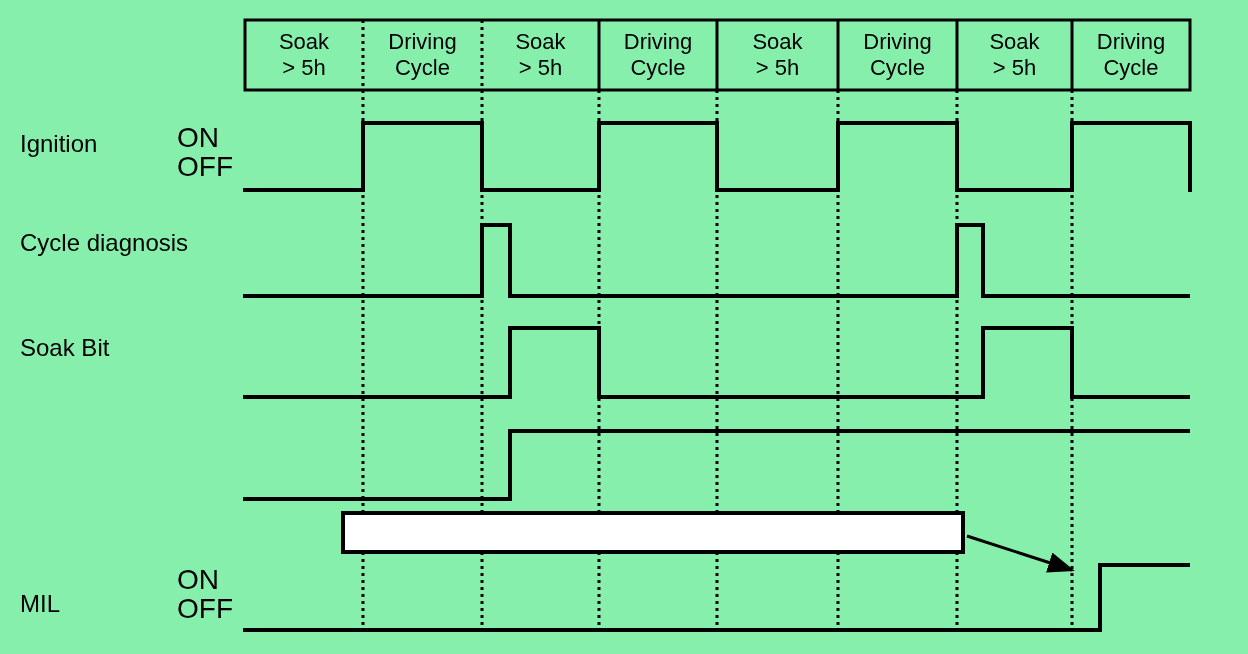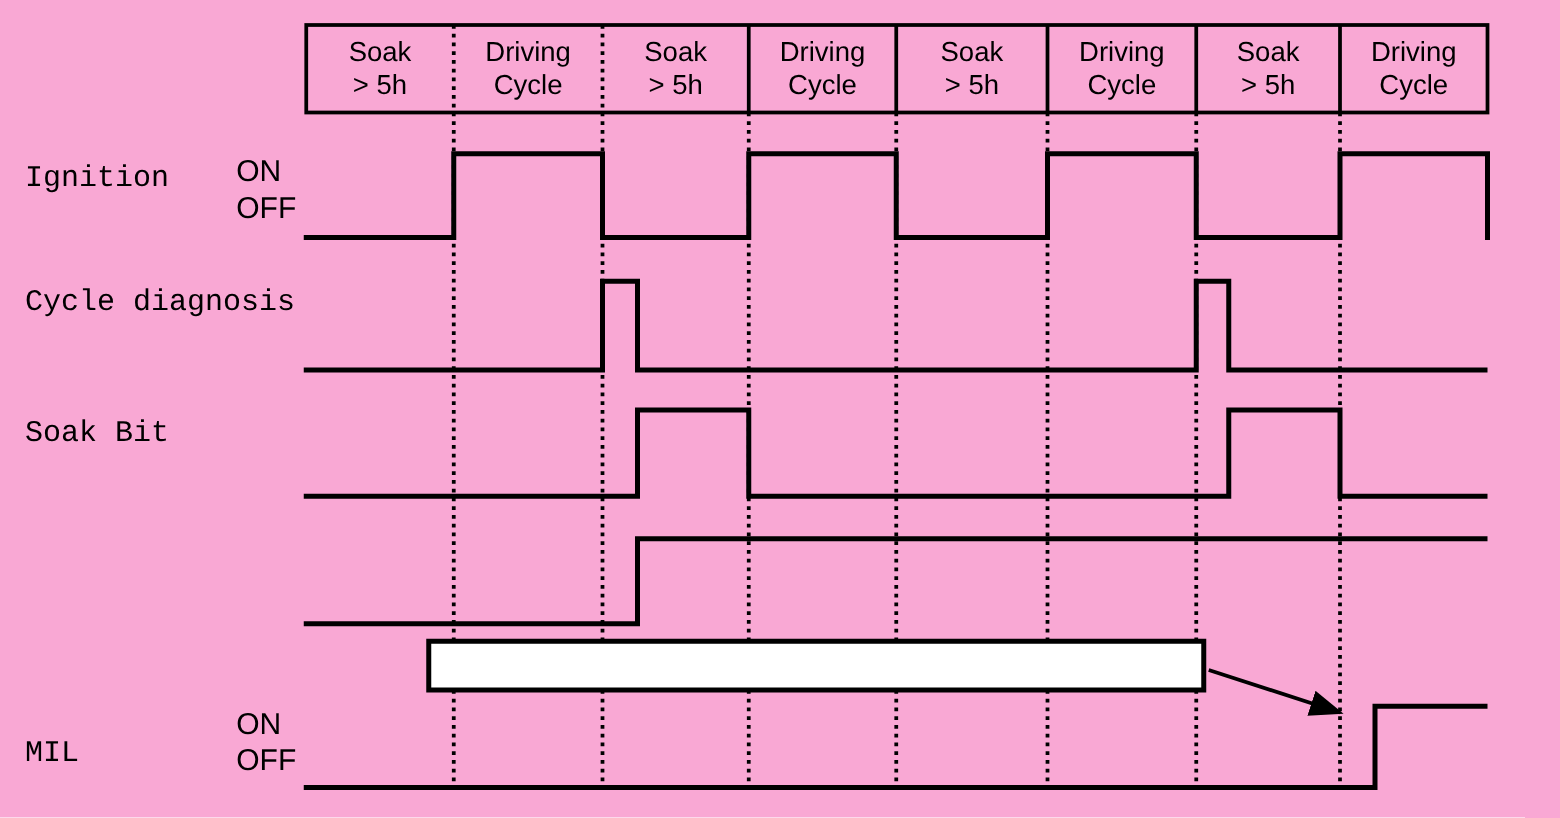--- a/index.html
+++ b/index.html
@@ -1,26 +1,26 @@
 <!DOCTYPE html>
 <html><head>
 <meta charset="utf-8">
 <style>
   html,body{margin:0;padding:0;background:#ffffff;}
   #stage{
-    position:relative;width:1248px;height:654px;background:#f9a8d4;
+    position:relative;width:1248px;height:654px;background:#86efac;
     font-family:"Liberation Sans",sans-serif;color:#000;overflow:hidden;
   }
   #diagram-svg{position:absolute;left:0;top:0;}
   .row-label{
     position:absolute;left:20px;font-size:24px;line-height:30px;
-    white-space:pre-line;color:#000;font-family:Liberation Mono, monospace;
+    white-space:pre-line;color:#000;
   }
   .onoff{
-    position:absolute;left:189px;font-size:24px;line-height:29px;color:#000;
+    position:absolute;left:177px;font-size:28px;line-height:29px;color:#000;
   }
   .header-label{
     position:absolute;display:flex;align-items:center;justify-content:center;
     text-align:center;font-size:22px;line-height:26px;white-space:pre-line;color:#000;
   }
 </style>
 </head>
 <body>
 
 <div id="stage">

